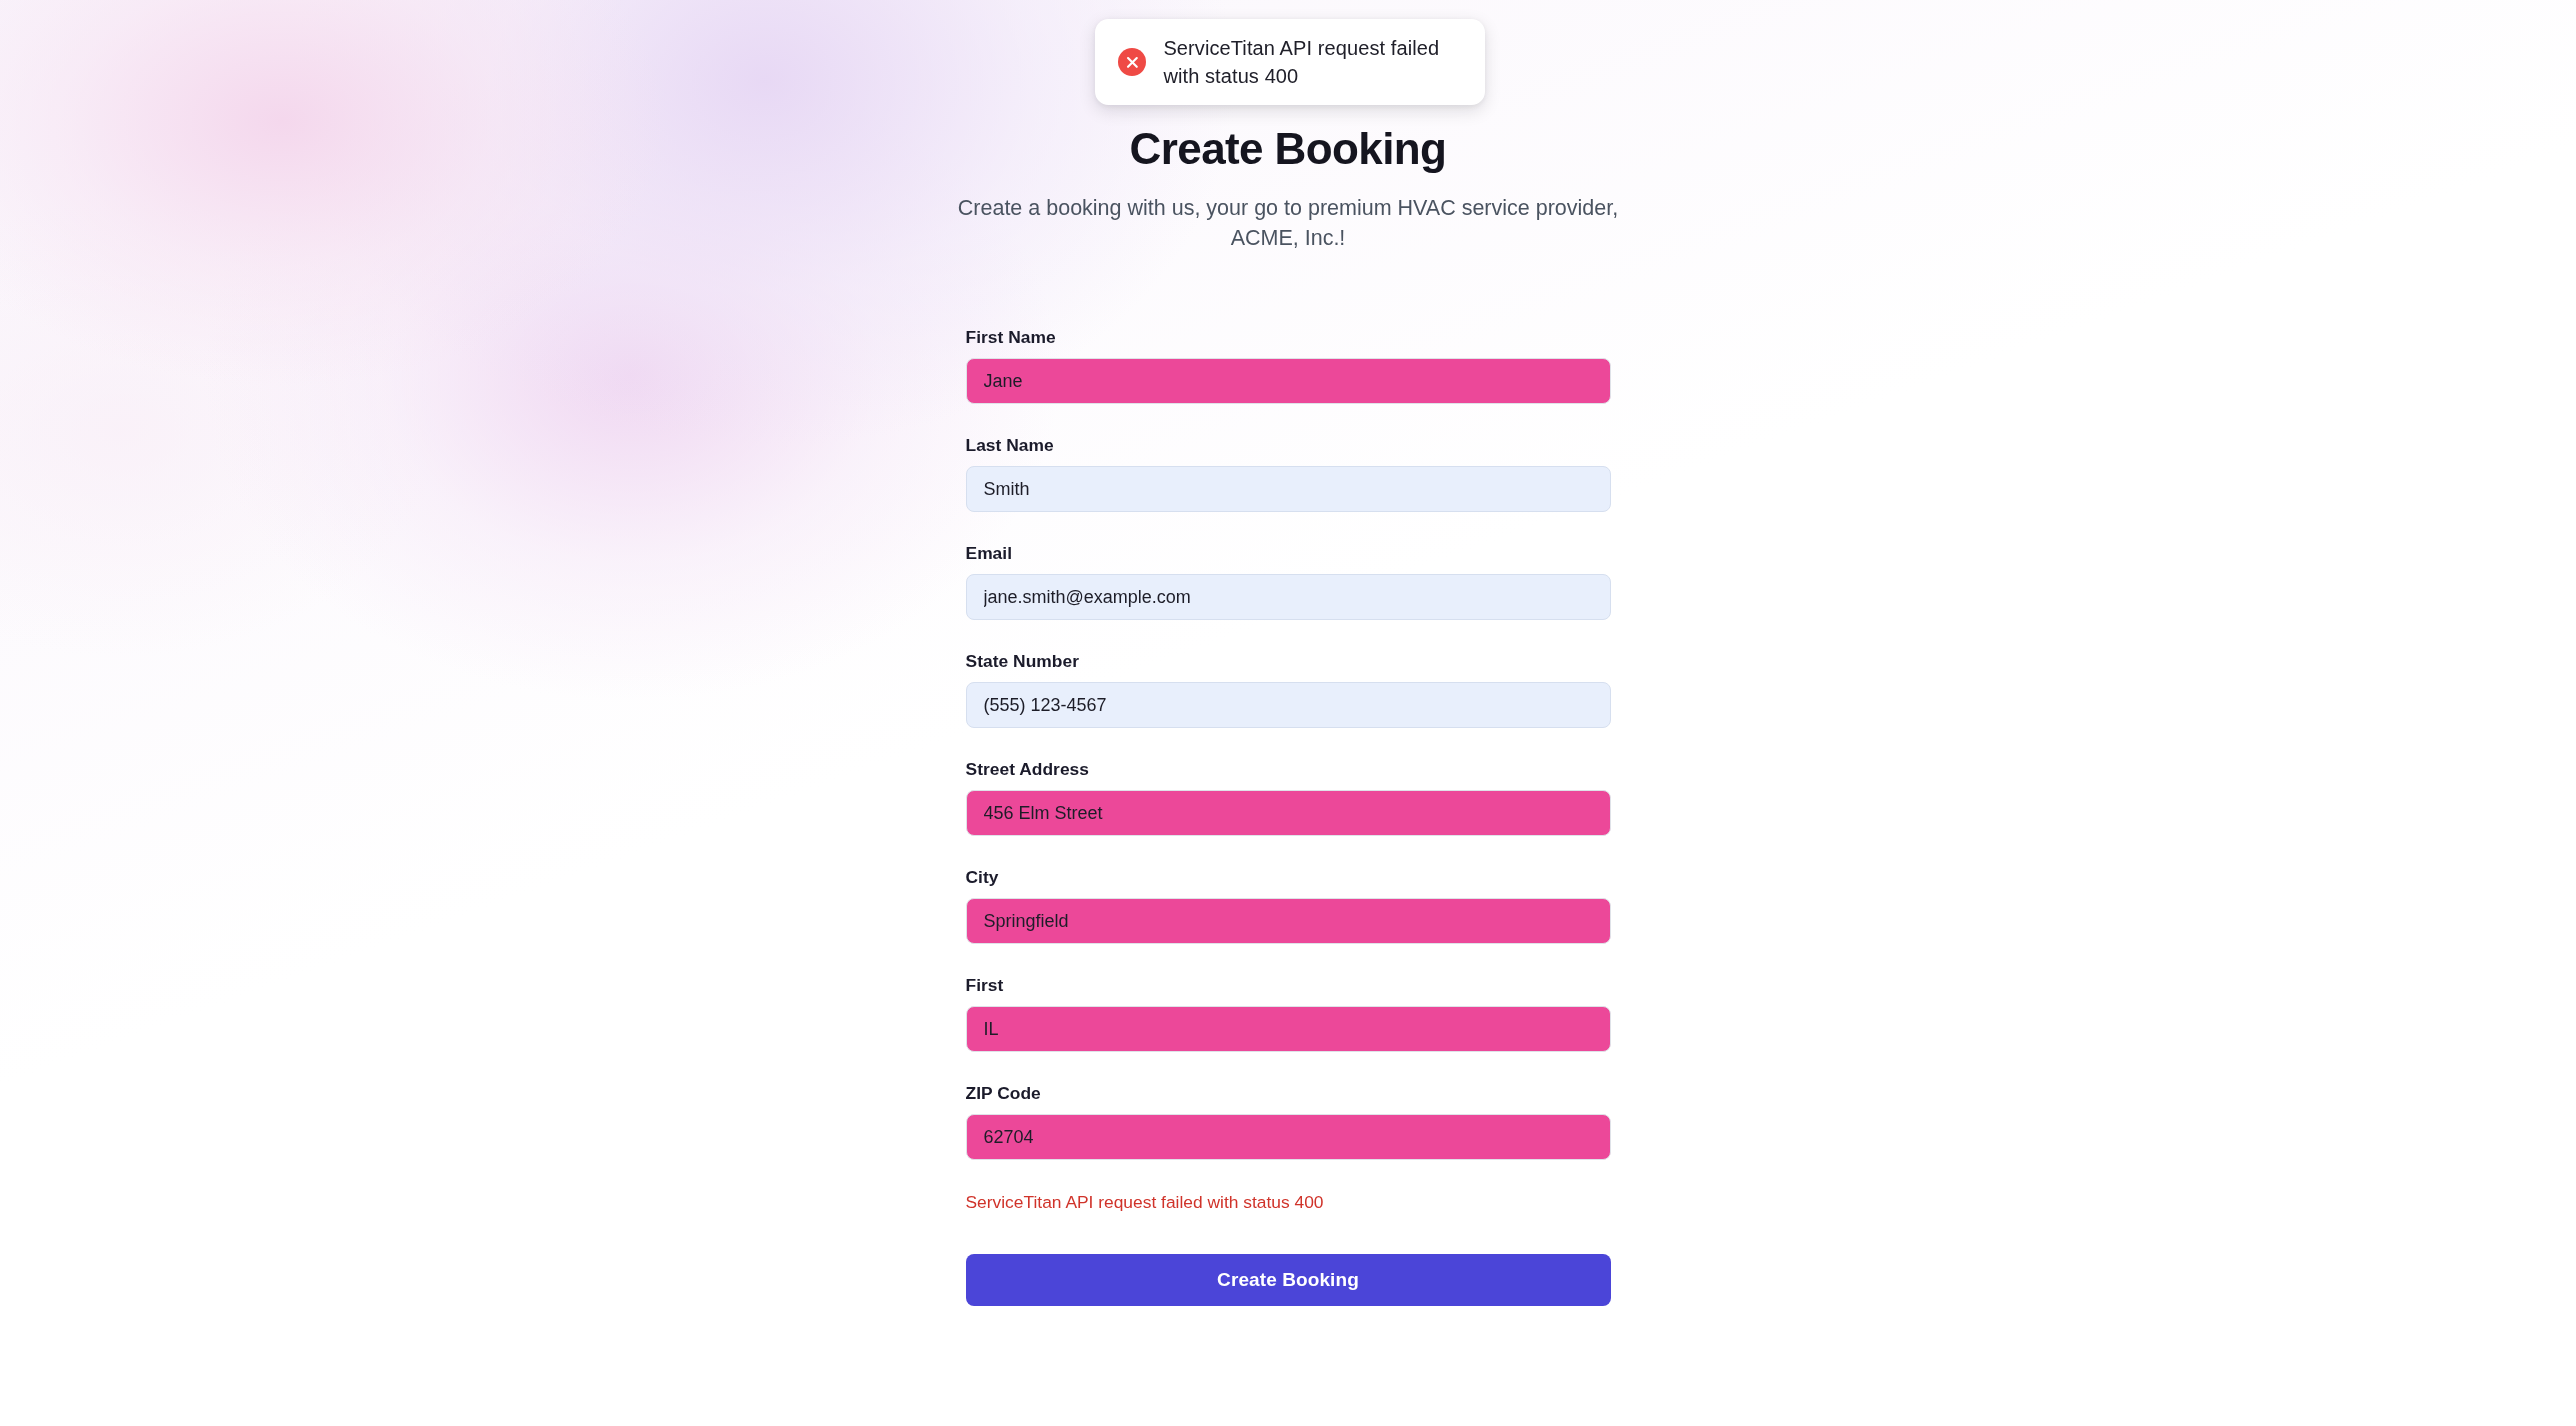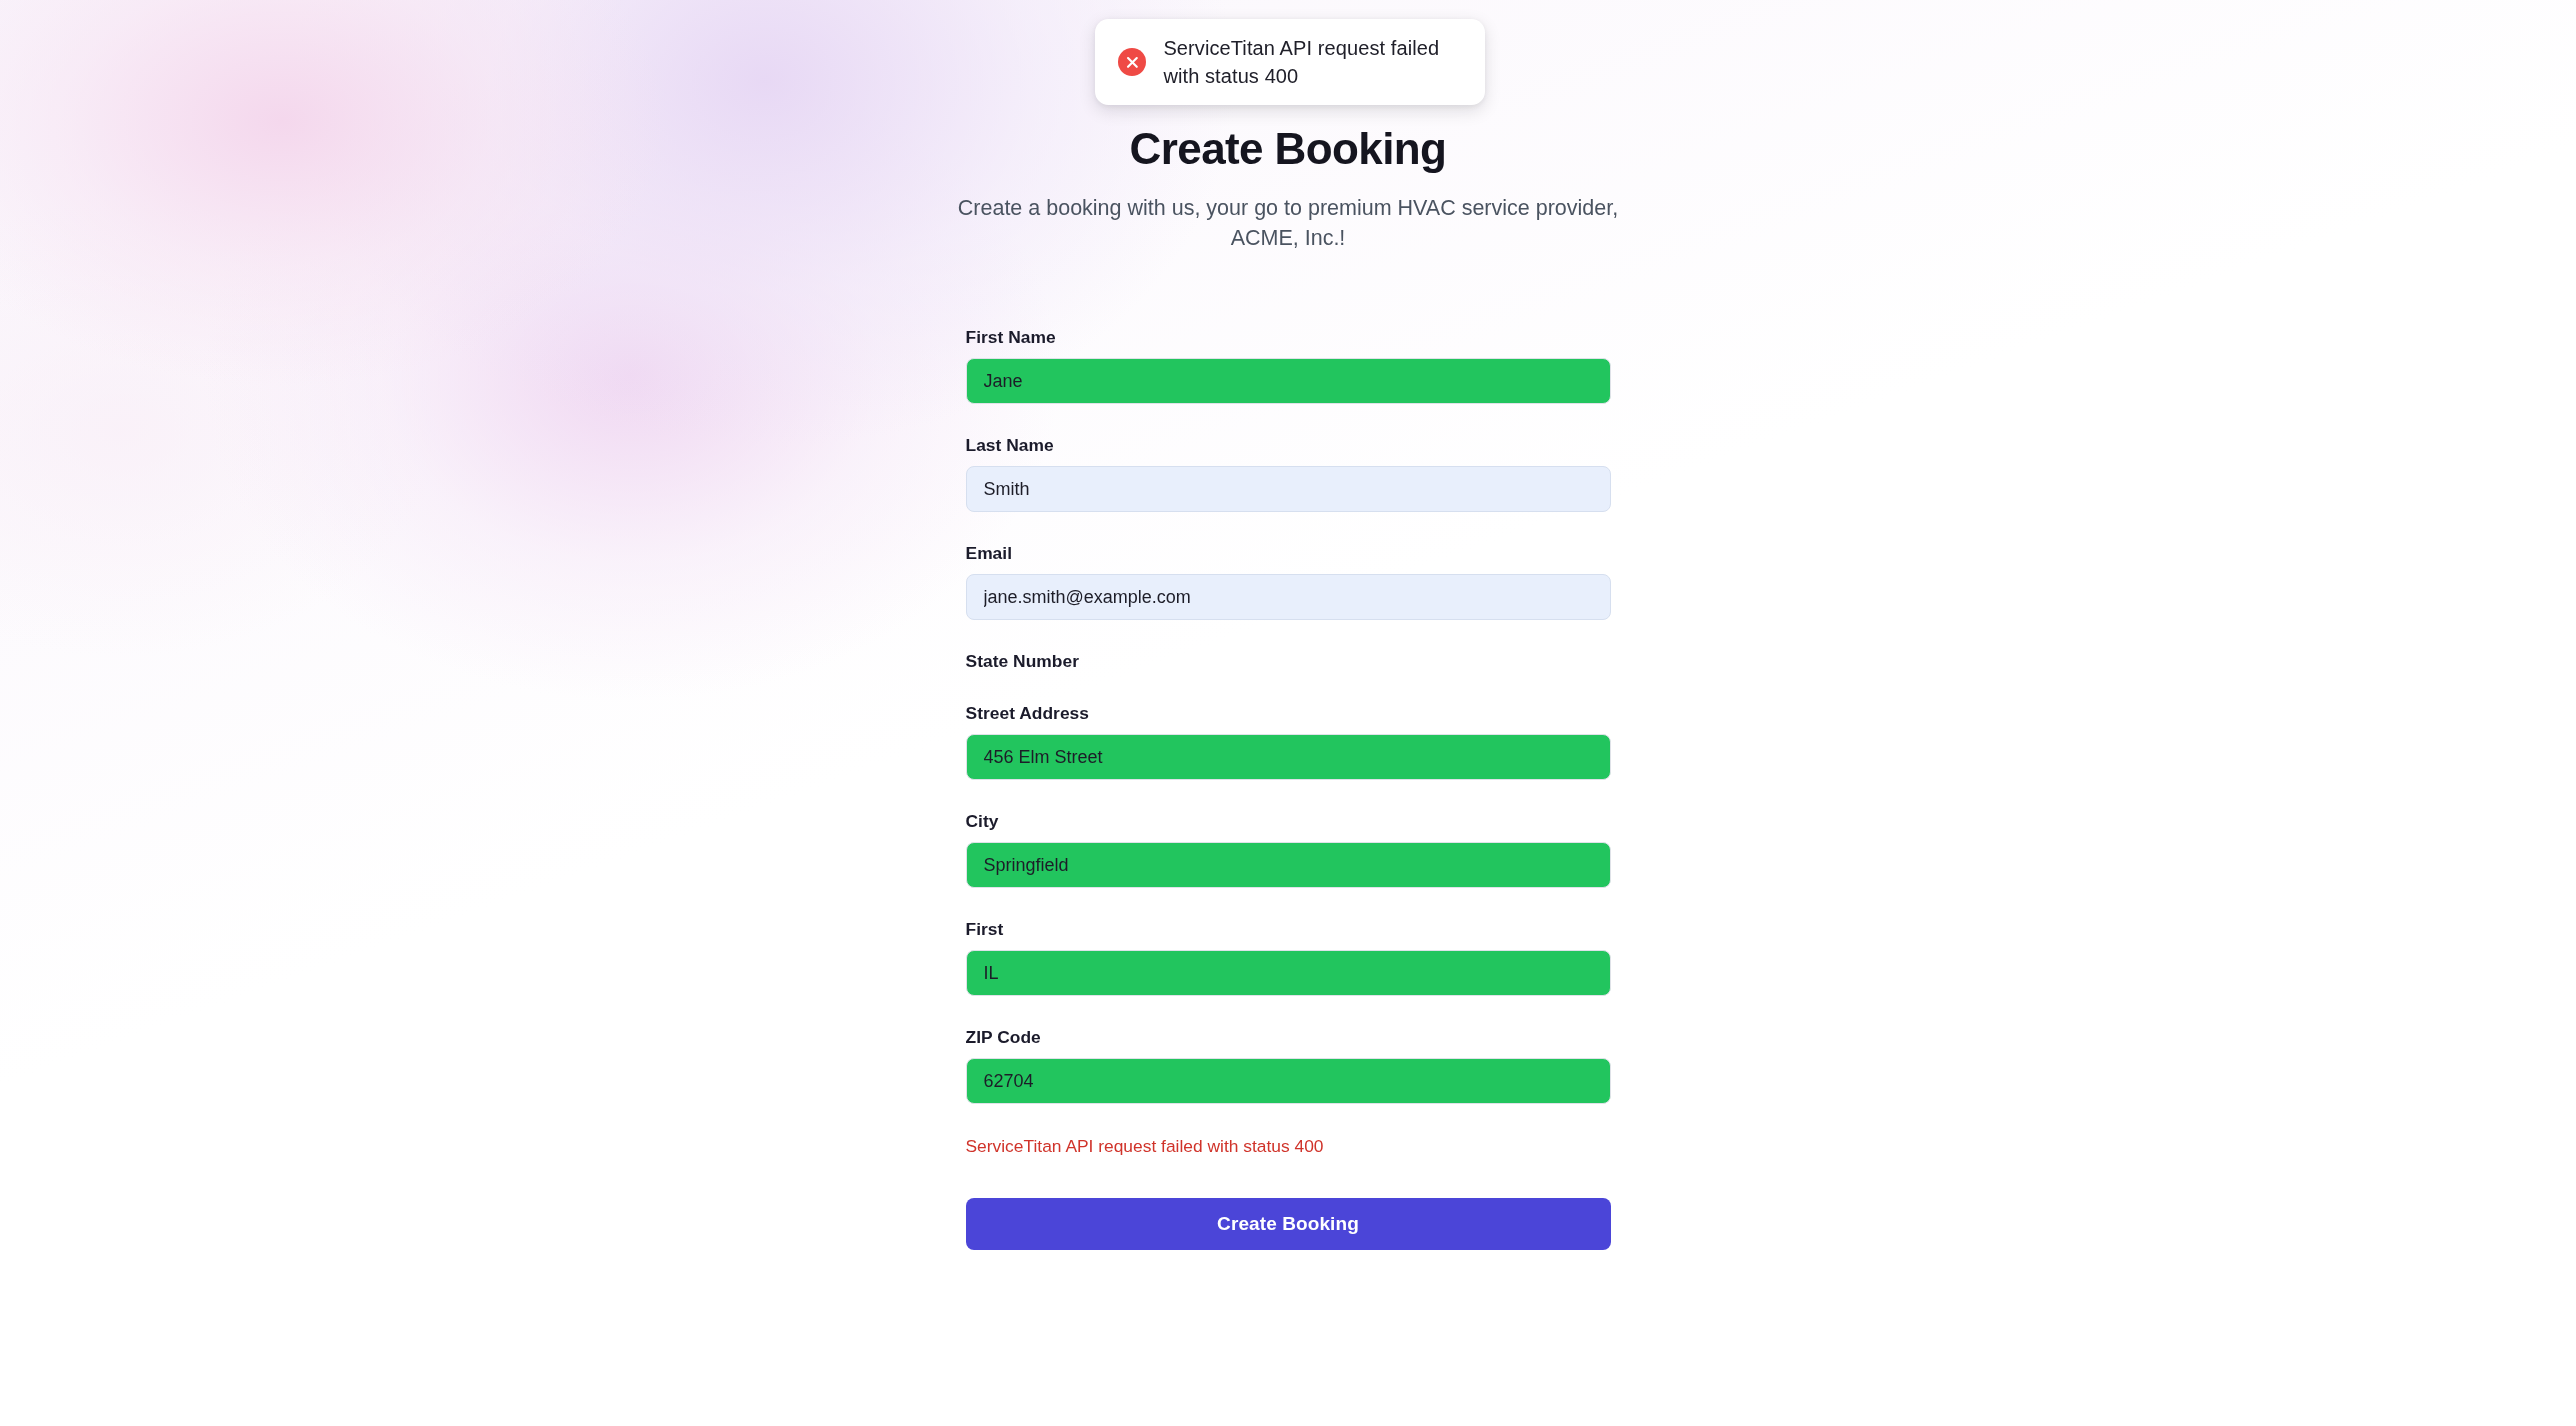--- a/index.html
+++ b/index.html
@@ -119,21 +119,21 @@
     letter-spacing: 0.03px;
     margin-bottom: 10px;
   }
 
   .field-input {
     display: block;
     width: 645px;
     height: 46px;
     border: 0.7px solid #dfe2e8;
     border-radius: 8px;
-    background: #22c55e;
+    background: #ec4899;
     padding: 0 17px;
     font-family: "Liberation Sans", sans-serif;
     font-size: 18px;
     color: #1d1d28;
     outline: none;
   }
   .field-input.autofilled {
     background: #e8effc;
     border-color: #d6dfef;
   }
@@ -195,20 +195,21 @@
       <input class="field-input autofilled" type="text" value="Smith" style="">
     </div>
 
     <div class="field">
       <label class="field-label">Email</label>
       <input class="field-input autofilled" type="text" value="jane.smith@example.com" style="">
     </div>
 
     <div class="field">
       <label class="field-label">State Number</label>
+      <input class="field-input autofilled" type="text" value="(555) 123-4567" style="">
     </div>
 
     <div class="field">
       <label class="field-label">Street Address</label>
       <input class="field-input" type="text" value="456 Elm Street" style="">
     </div>
 
     <div class="field">
       <label class="field-label">City</label>
       <input class="field-input" type="text" value="Springfield" style="">

